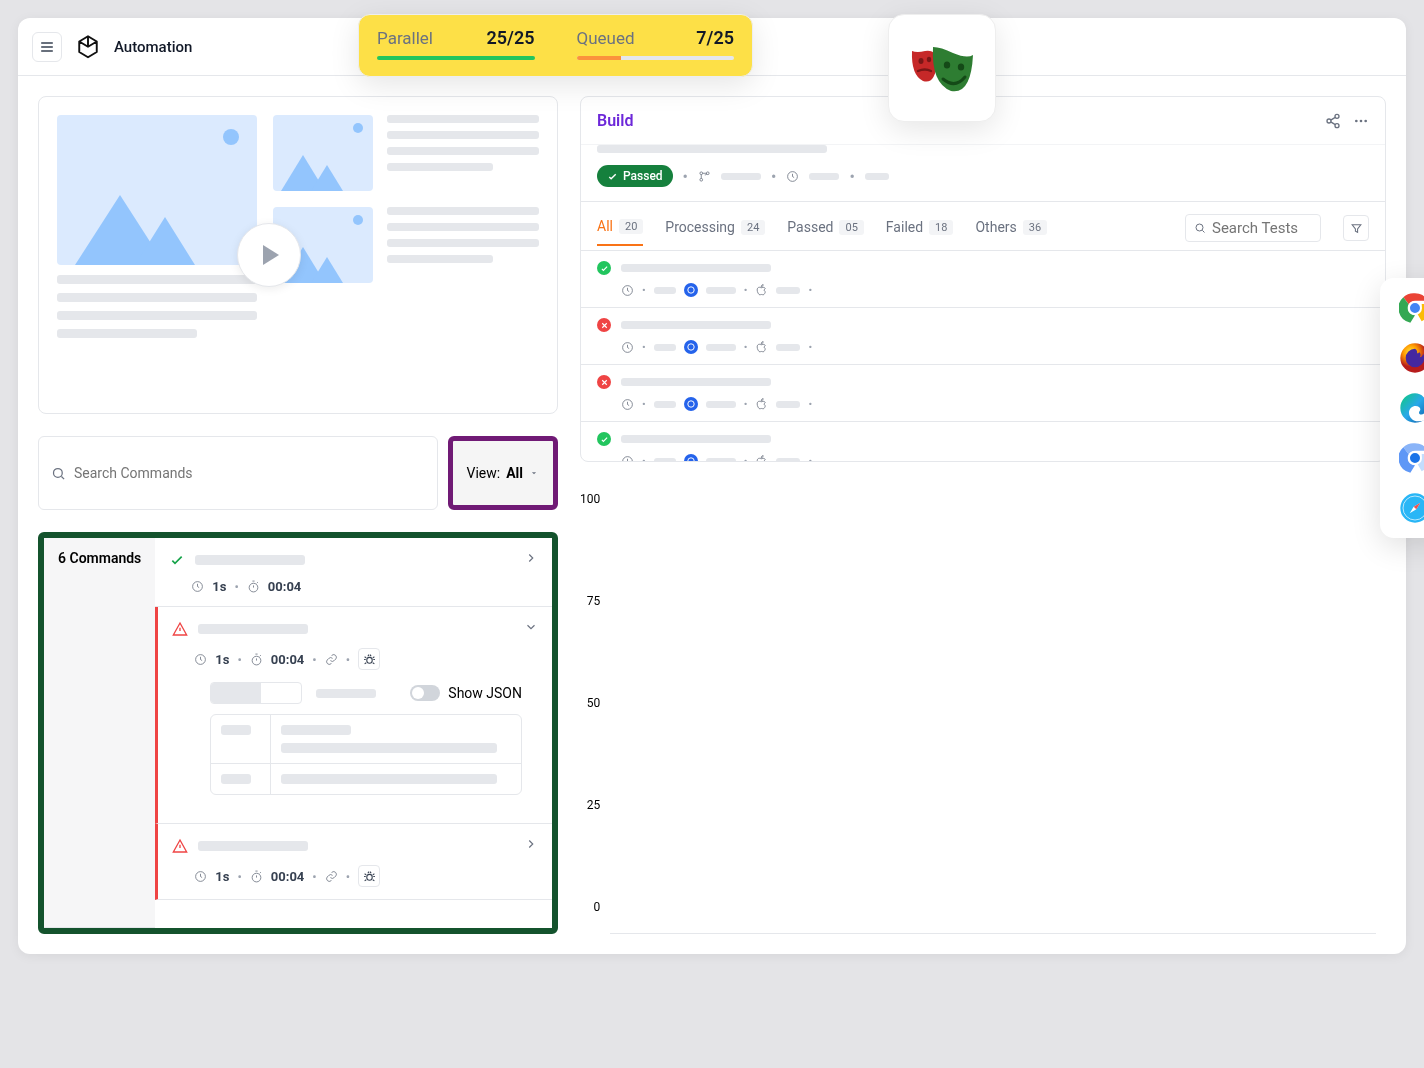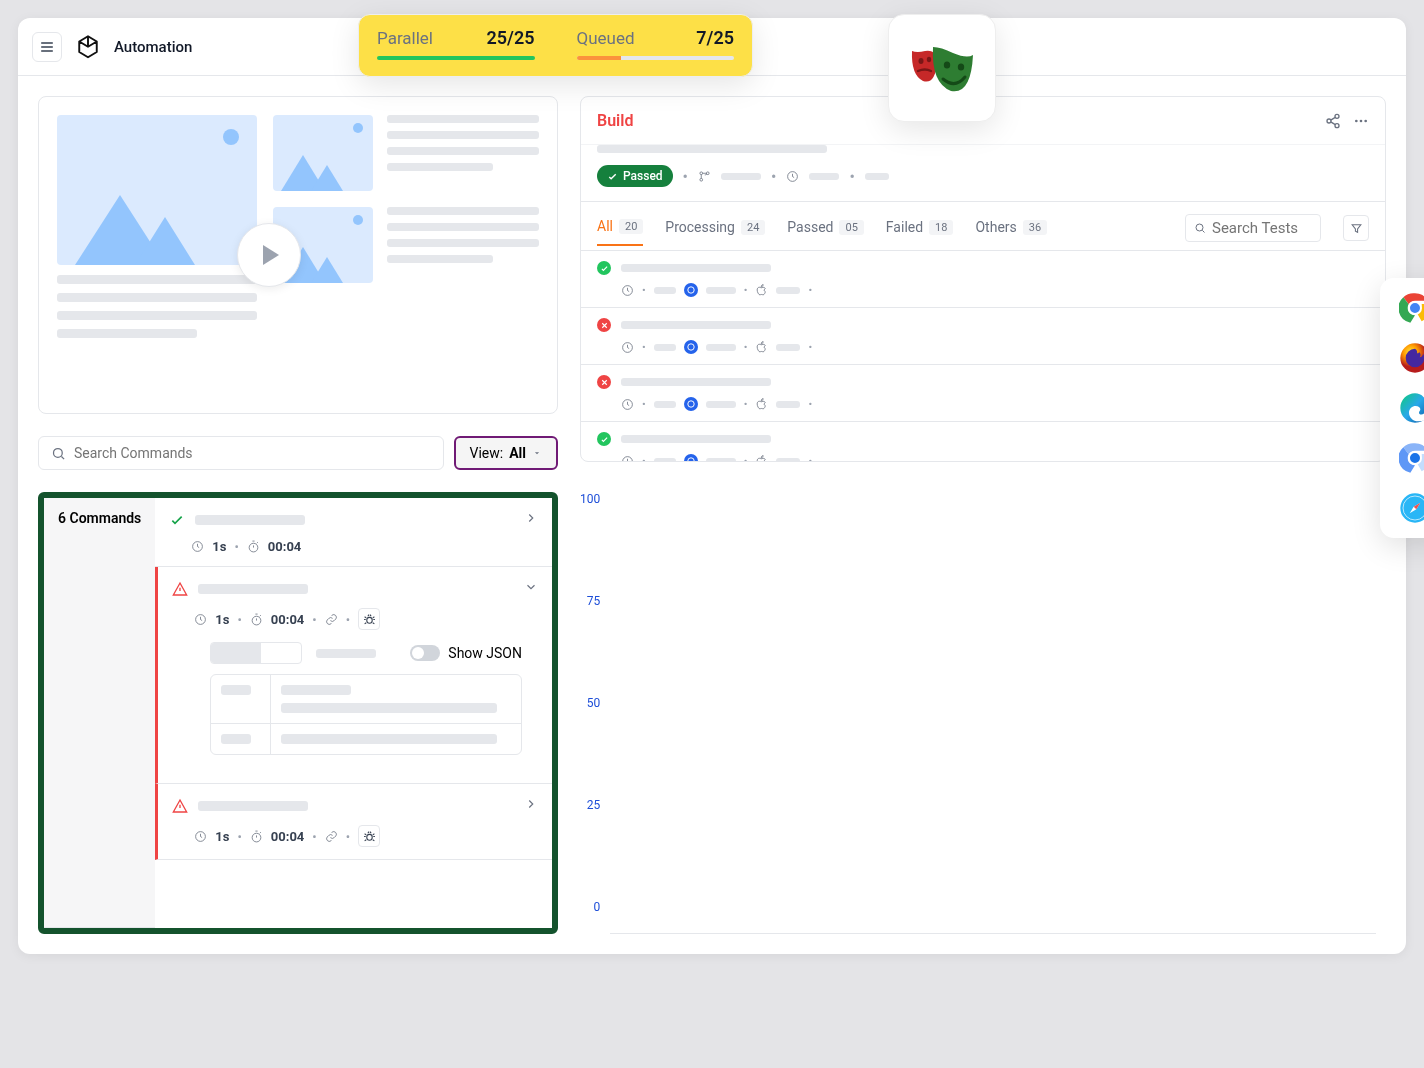--- a/index.html
+++ b/index.html
@@ -43,21 +43,21 @@
 .playbtn{position:absolute;top:50%;left:44%;transform:translate(-50%,-50%);width:64px;height:64px;border-radius:50%;background:#fff;border:1px solid #e5e7eb;display:flex;align-items:center;justify-content:center;cursor:pointer;box-shadow:0 2px 10px rgba(0,0,0,.08)}
 .play-tri{width:0;height:0;border-left:16px solid #9ca3af;border-top:10px solid transparent;border-bottom:10px solid transparent;margin-left:4px}
 .video-ctrl{display:flex;align-items:center;gap:12px;margin-top:14px;padding-top:10px;border-top:1px solid #e5e7eb;font-size:13px;color:#374151}
 .vctri{width:0;height:0;border-left:11px solid #374151;border-top:7px solid transparent;border-bottom:7px solid transparent}
 .progress{flex:1;height:3px;background:#e5e7eb;position:relative}
 .progress>div{position:absolute;left:0;width:4px;height:12px;top:-5px;background:#374151}
 .vicn{width:17px;height:17px;cursor:pointer}
 .search-row{display:flex;gap:10px}
 .search-in{flex:1;display:flex;align-items:center;gap:8px;border:1px solid #e5e7eb;border-radius:6px;padding:8px 12px}
 .search-in input{border:0;outline:0;flex:1;font-size:14px;color:#374151}
-.view-btn{border:2px solid #701a75;border-radius:6px;padding:4px 14px;font-size:14px;display:flex;align-items:center;gap:6px;cursor:pointer;background:#f5f5f5}
+.view-btn{border:5px solid #701a75;border-radius:6px;padding:24px 14px;font-size:14px;display:flex;align-items:center;gap:6px;cursor:pointer;background:#f5f5f5}
 .cmds{border:6px solid #14532d;border-radius:6px;overflow:hidden;flex:1;display:flex;}
 .cmds-hdr{padding:12px 14px;font-size:14px;font-weight:600;background:#f6f6f7;border-bottom:1px solid #e5e7eb}
 .cmds-list{overflow-y:auto;flex:1}
 .cmd{border-bottom:1px solid #e5e7eb;padding:12px 14px}
 .cmd.err{border-left:3px solid #ef4444}
 .cmd-r1{display:flex;align-items:center;gap:10px}
 .cmd-title{height:10px;background:#e5e7eb;border-radius:3px;width:110px}
 .chev{margin-left:auto;color:#9ca3af;cursor:pointer}
 .cmd-r2{display:flex;align-items:center;gap:8px;margin-top:10px;font-size:13px;color:#374151;padding-left:22px}
 .mi{width:13px;height:13px;stroke:#6b7280;fill:none;stroke-width:1.5}
@@ -71,21 +71,21 @@
 .tsw{width:30px;height:16px;background:#d1d5db;border-radius:10px;position:relative;cursor:pointer}
 .tsw::after{content:'';position:absolute;width:12px;height:12px;border-radius:50%;background:#fff;top:2px;left:2px}
 .extable{border:1px solid #e5e7eb;border-radius:6px;overflow:hidden}
 .extr{display:flex;border-bottom:1px solid #e5e7eb}
 .extr:last-child{border-bottom:0}
 .extd1{width:60px;padding:10px;border-right:1px solid #e5e7eb}
 .extd2{flex:1;padding:10px}
 .ph{height:10px;background:#e5e7eb;border-radius:3px}
 .build{border:1px solid #e5e7eb;border-radius:8px;overflow:hidden}
 .b-hdr{padding:14px 16px;border-bottom:1px solid #f3f4f6;display:flex;align-items:center;gap:12px}
-.b-title{font-size:16px;font-weight:600;color:#ef4444}
+.b-title{font-size:16px;font-weight:600;color:#6d28d9}
 .hdricn{margin-left:auto;display:flex;gap:12px}
 .b-sub{padding:0 16px 14px;display:flex;flex-direction:column;gap:12px;border-bottom:1px solid #e5e7eb}
 .b-sub .ph{width:230px;height:8px}
 .b-st{display:flex;align-items:center;gap:10px}
 .badge{background:#15803d;color:#fff;font-size:12px;font-weight:500;padding:4px 10px;border-radius:14px;display:flex;align-items:center;gap:5px}
 .b-tabs{display:flex;align-items:center;padding:12px 16px 0;border-bottom:1px solid #e5e7eb;gap:22px}
 .tab{font-size:14px;color:#6b7280;padding-bottom:10px;cursor:pointer;display:flex;align-items:center;gap:6px}
 .tab.active{color:#f97316;border-bottom:2px solid #f97316}
 .tbadge{background:#f3f4f6;color:#6b7280;font-size:11px;padding:1px 6px;border-radius:3px}
 .tsp{flex:1}
@@ -97,21 +97,21 @@
 .trow:last-child{border-bottom:0}
 .tr1{display:flex;align-items:center;gap:10px}
 .sticn{width:14px;height:14px;border-radius:50%;display:flex;align-items:center;justify-content:center}
 .sticn.pass{background:#22c55e}
 .sticn.fail{background:#ef4444}
 .sticn svg{width:9px;height:9px}
 .tr2{display:flex;align-items:center;gap:8px;padding-left:24px;font-size:11px;color:#9ca3af}
 .tr2 .ph{height:7px;background:#e5e7eb}
 .browser-dot{width:14px;height:14px;border-radius:50%;background:#2563eb;display:inline-flex;align-items:center;justify-content:center}
 .chart{flex:1;display:flex;padding-right:10px}
-.yaxis{display:flex;flex-direction:column;justify-content:space-between;align-items:flex-end;font-size:12px;color:#1d4ed8;padding-right:10px;padding-bottom:20px}
+.yaxis{display:flex;flex-direction:column;justify-content:space-between;align-items:flex-end;font-size:12px;color:#000000;padding-right:10px;padding-bottom:20px}
 .canvas{flex:1;position:relative;border-bottom:1px solid #e5e7eb;padding-bottom:20px}
 .bars{position:absolute;inset:0 0 20px 0;display:flex;align-items:flex-end;gap:8px;justify-content:space-around}
 .bar{width:18px;background:#cbd5e1;border-radius:2px 2px 0 0}
 .bgrp{display:flex;align-items:flex-end;gap:3px}
 .bgrp .bar.s{width:12px;height:3px;background:#e5e7eb}
 .browsers{position:absolute;top:260px;right:-44px;width:70px;background:#fff;border-radius:14px;box-shadow:0 8px 30px rgba(0,0,0,.12);padding:14px 0;display:flex;flex-direction:column;align-items:center;gap:18px;z-index:10}
 .bicn{width:32px;height:32px;cursor:pointer}
 </style>
 </head>
 <body>

